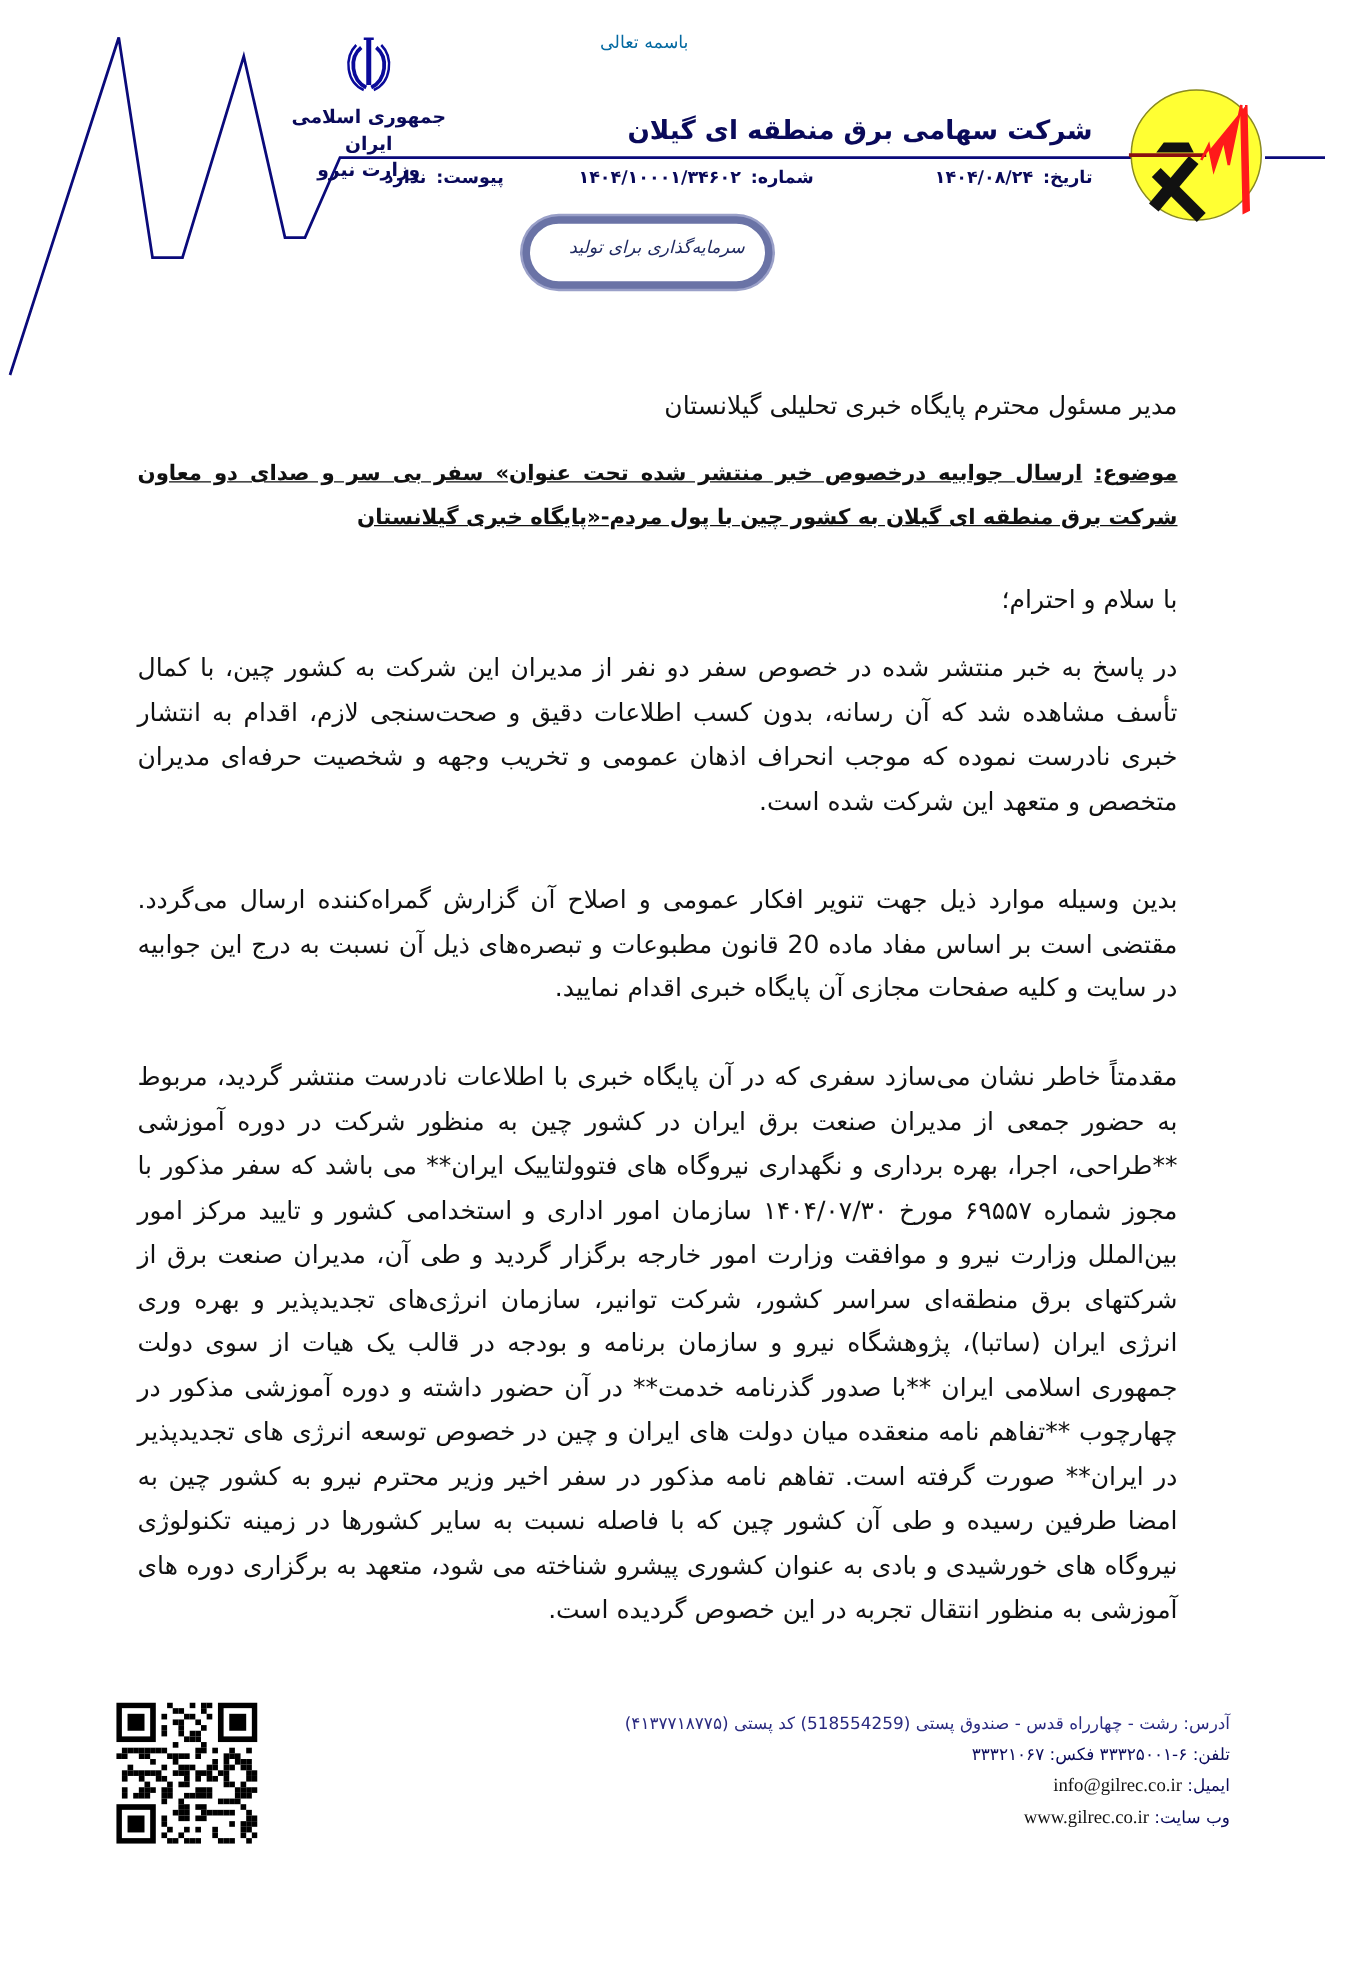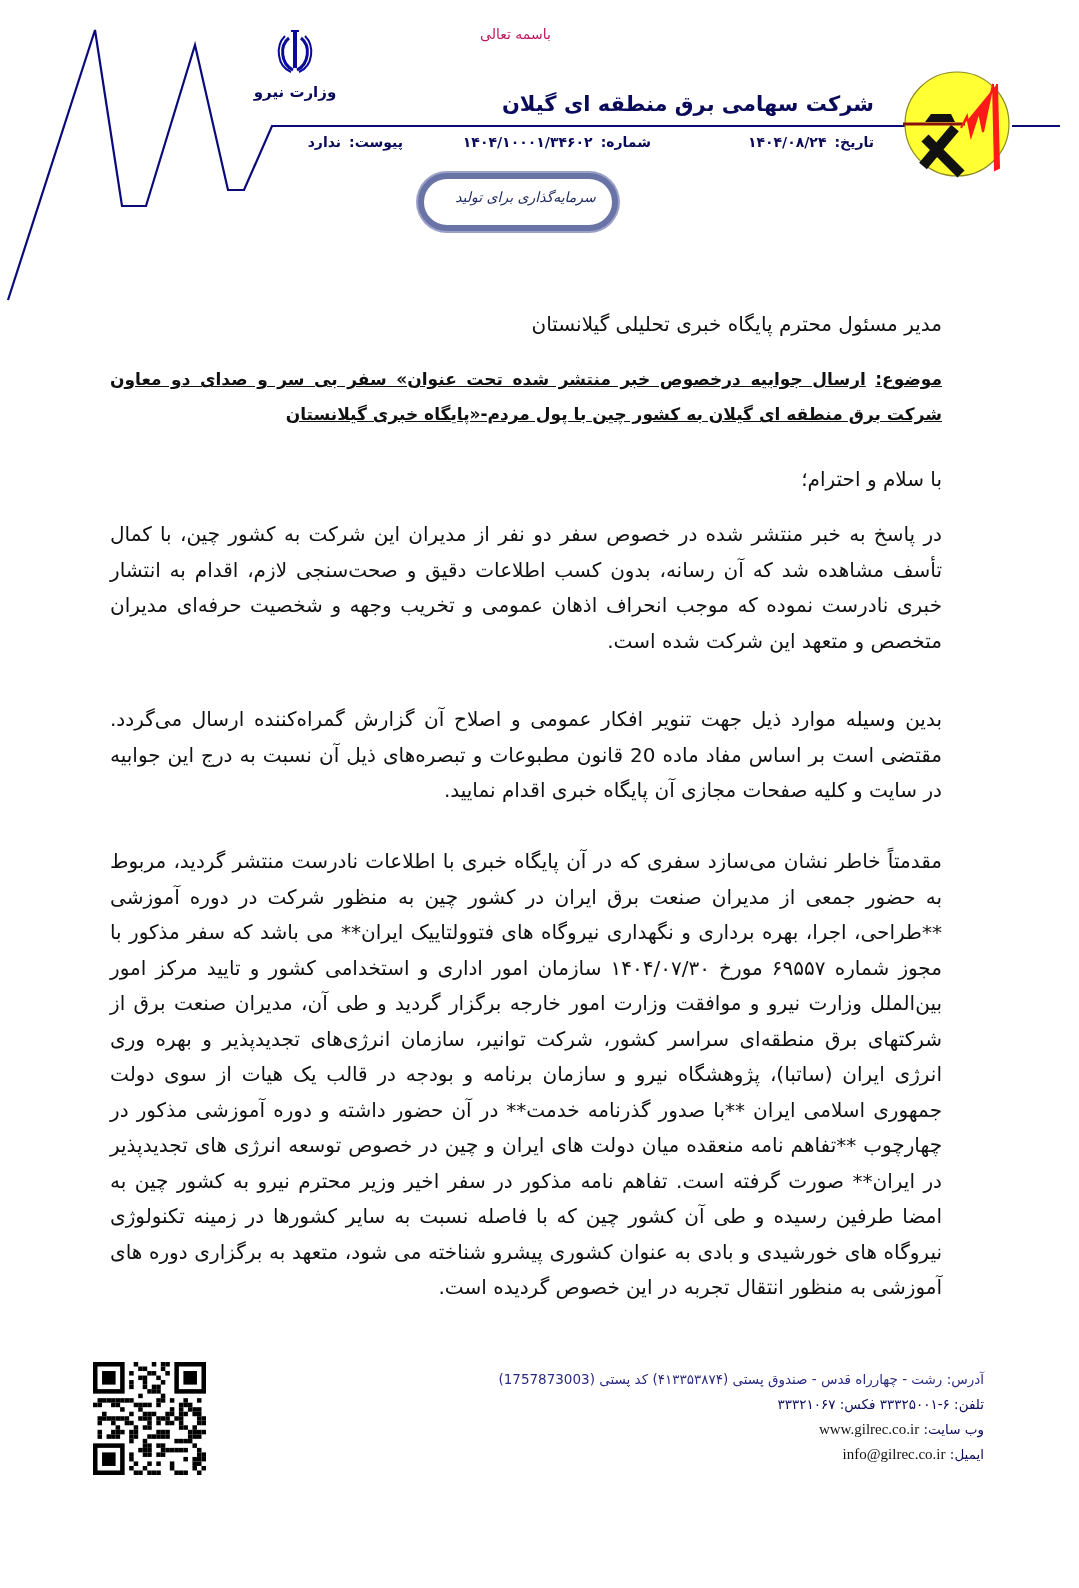--- a/index.html
+++ b/index.html
@@ -1,19 +1,19 @@
 <!DOCTYPE html>
 <html><head>
   <meta charset="utf-8">
   <style>
     html, body { margin: 0; padding: 0; background: #ffffff; }
     body { width: 1079px; height: 1588px; position: relative; overflow: hidden; font-family: "DejaVu Sans", sans-serif; color: #111; }
     .abs { position: absolute; }
     #wave { position: absolute; left: 0; top: 0; width: 1079px; height: 310px; }
-    .bismillah { left: 480px; top: 26px; font-size: 14px; color: #be185d; direction: rtl; }
+    .bismillah { left: 480px; top: 26px; font-size: 14px; color: #0369a1; direction: rtl; }
     .ministry { left: 215px; top: 28px; width: 160px; text-align: center; color: #0a0a5a; font-weight: bold; direction: rtl; }
     .ministry .emblem { width: 40px; height: 48px; margin: 0 auto 2px auto; }
     .ministry .l1 { font-size: 15px; line-height: 22px; }
     .ministry .l2 { font-size: 15px; line-height: 20px; }
     .company { right: 205px; top: 92px; font-size: 21px; font-weight: bold; color: #0a0a5a; direction: rtl; }
     .meta { top: 134px; font-size: 14px; font-weight: bold; color: #0a0a5a; direction: rtl; white-space: nowrap; }
     .meta .lbl { margin-left: 8px; }
     .m-date { right: 205px; }
     .m-num { right: 428px; }
     .m-att { right: 676px; }
@@ -47,20 +47,21 @@
 
 <div class="abs ministry">
   <svg class="emblem" viewBox="0 0 40 48">
     <path d="M20 4 L20 40" stroke="#0a0a9a" stroke-width="4"></path>
     <path d="M14 10 C4 18 6 36 18 42" fill="none" stroke="#0a0a9a" stroke-width="3"></path>
     <path d="M26 10 C36 18 34 36 22 42" fill="none" stroke="#0a0a9a" stroke-width="3"></path>
     <path d="M10 8 C0 18 2 38 16 44" fill="none" stroke="#0a0a9a" stroke-width="2"></path>
     <path d="M30 8 C40 18 38 38 24 44" fill="none" stroke="#0a0a9a" stroke-width="2"></path>
     <path d="M16 3 L24 3" stroke="#0a0a9a" stroke-width="2"></path>
   </svg>
+  <div class="l1">جمهوری اسلامی ایران</div>
   <div class="l2">وزارت نیرو</div>
 </div>
 
 <div class="abs company">شرکت سهامی برق منطقه ای گیلان</div>
 
 <svg class="abs logo" viewBox="0 0 108 108">
   <circle cx="54" cy="54" r="52" fill="#ffff33" stroke="#8a8a20" stroke-width="1.2"></circle>
   <path d="M22 68 L58 104" stroke="#111" stroke-width="10"></path>
   <path d="M52 58 L20 96" stroke="#111" stroke-width="10"></path>
   <path d="M22 52 L28 44 L48 44 L52 52 Z" fill="#111"></path>
@@ -90,24 +91,24 @@
   <span class="u">ارسال جوابیه درخصوص خبر منتشر شده تحت عنوان» سفر بی سر و صدای دو معاون شرکت برق منطقه ای گیلان به کشور چین با پول مردم-«پایگاه خبری گیلانستان</span>
 </div>
 
 <div class="abs content greeting">با سلام و احترام؛</div>
 
 <div class="abs content p1">در پاسخ به خبر منتشر شده در خصوص سفر دو نفر از مدیران این شرکت به کشور چین، با کمال تأسف مشاهده شد که آن رسانه، بدون کسب اطلاعات دقیق و صحت‌سنجی لازم، اقدام به انتشار خبری نادرست نموده که موجب انحراف اذهان عمومی و تخریب وجهه و شخصیت حرفه‌ای مدیران متخصص و متعهد این شرکت شده است.</div>
 <div class="abs content p2">بدین وسیله موارد ذیل جهت تنویر افکار عمومی و اصلاح آن گزارش گمراه‌کننده ارسال می‌گردد. مقتضی است بر اساس مفاد ماده 20 قانون مطبوعات و تبصره‌های ذیل آن نسبت به درج این جوابیه در سایت و کلیه صفحات مجازی آن پایگاه خبری اقدام نمایید.</div>
 <div class="abs content p3">مقدمتاً خاطر نشان می‌سازد سفری که در آن پایگاه خبری با اطلاعات نادرست منتشر گردید، مربوط به حضور جمعی از مدیران صنعت برق ایران در کشور چین به منظور شرکت در دوره آموزشی **طراحی، اجرا، بهره برداری و نگهداری نیروگاه های فتوولتاییک ایران** می باشد که سفر مذکور با مجوز شماره ۶۹۵۵۷ مورخ ۱۴۰۴/۰۷/۳۰ سازمان امور اداری و استخدامی کشور و تایید مرکز امور بین‌الملل وزارت نیرو و موافقت وزارت امور خارجه برگزار گردید و طی آن، مدیران صنعت برق از شرکتهای برق منطقه‌ای سراسر کشور، شرکت توانیر، سازمان انرژی‌های تجدیدپذیر و بهره وری انرژی ایران (ساتبا)، پژوهشگاه نیرو و سازمان برنامه و بودجه در قالب یک هیات از سوی دولت جمهوری اسلامی ایران **با صدور گذرنامه خدمت** در آن حضور داشته و دوره آموزشی مذکور در چهارچوب **تفاهم نامه منعقده میان دولت های ایران و چین در خصوص توسعه انرژی های تجدیدپذیر در ایران** صورت گرفته است. تفاهم نامه مذکور در سفر اخیر وزیر محترم نیرو به کشور چین به امضا طرفین رسیده و طی آن کشور چین که با فاصله نسبت به سایر کشورها در زمینه تکنولوژی نیروگاه های خورشیدی و بادی به عنوان کشوری پیشرو شناخته می شود، متعهد به برگزاری دوره های آموزشی به منظور انتقال تجربه در این خصوص گردیده است.</div>
 
 <div class="abs footer">
-  <span class="l addr">آدرس: رشت - چهارراه قدس - صندوق پستی (۴۱۳۳۵۳۸۷۴) کد پستی (1757873003)</span>
+  <span class="l addr">آدرس: رشت - چهارراه قدس - صندوق پستی (518554259) کد پستی (۴۱۳۷۷۱۸۷۷۵)</span>
   <span class="l">تلفن: ۶-۳۳۳۲۵۰۰۱ فکس: ۳۳۳۲۱۰۶۷</span>
+  <span class="l"><span>ایمیل:</span> <span class="en">info@gilrec.co.ir</span></span>
   <span class="l"><span>وب سایت:</span> <span class="en">www.gilrec.co.ir</span></span>
-  <span class="l"><span>ایمیل:</span> <span class="en">info@gilrec.co.ir</span></span>
 </div>
 
 <svg class="abs qr" id="qr" viewBox="0 0 25 25">
     <rect x="9" y="0" width="1" height="1" fill="#000"></rect>
     <rect x="13" y="0" width="1" height="1" fill="#000"></rect>
     <rect x="15" y="0" width="1" height="1" fill="#000"></rect>
     <rect x="16" y="0" width="1" height="1" fill="#000"></rect>
     <rect x="10" y="1" width="1" height="1" fill="#000"></rect>
     <rect x="11" y="1" width="1" height="1" fill="#000"></rect>
     <rect x="15" y="1" width="1" height="1" fill="#000"></rect>

